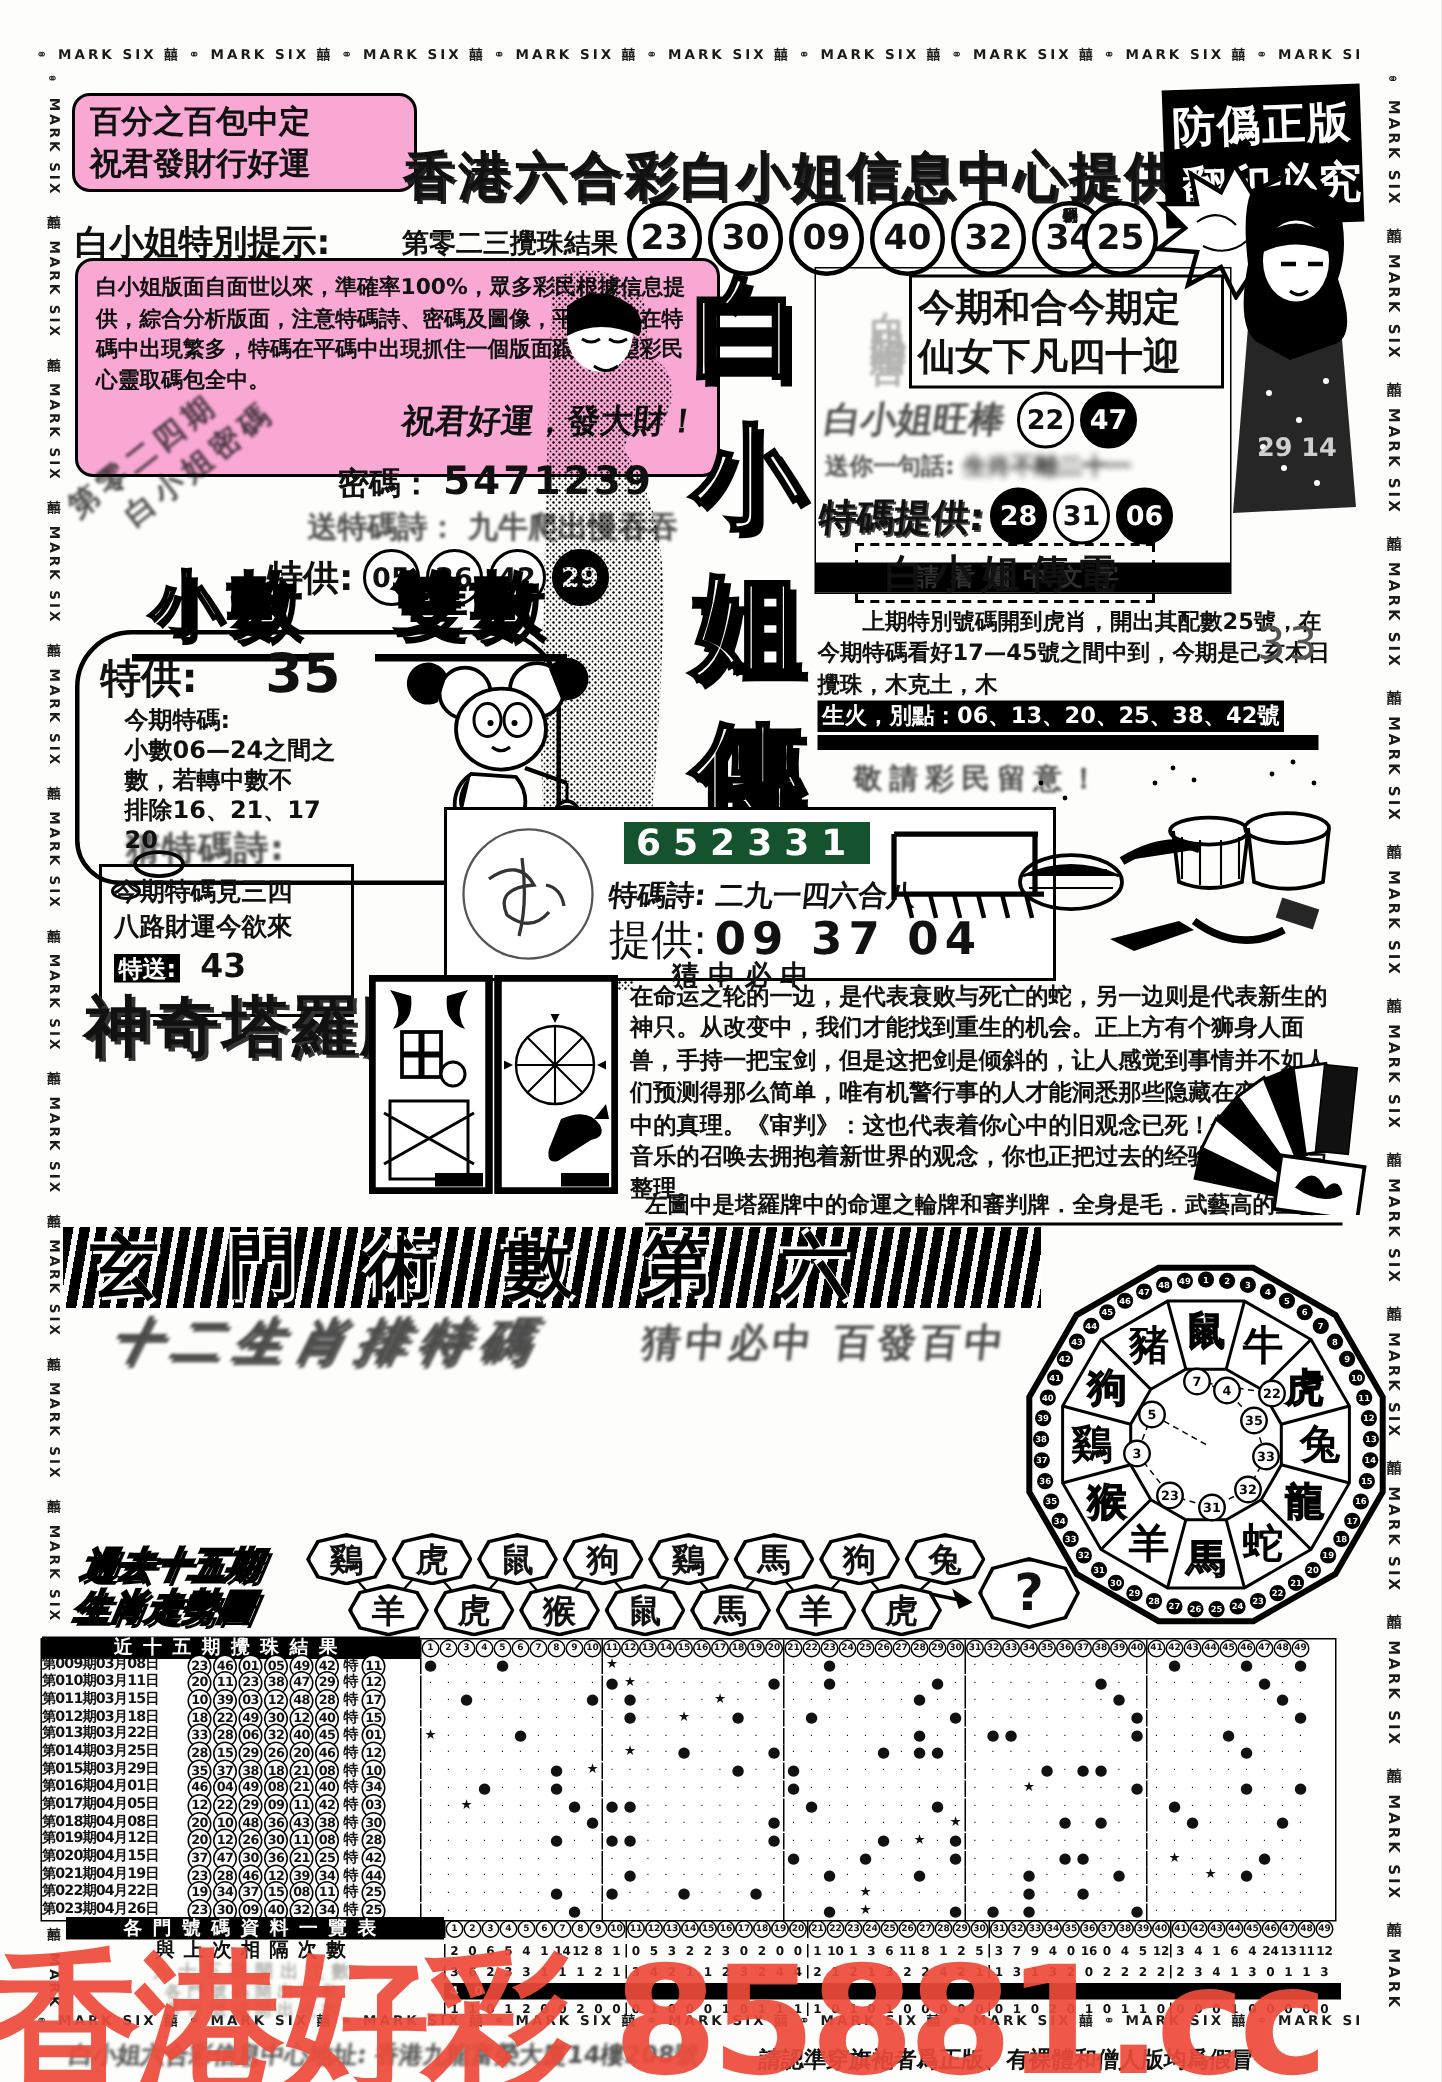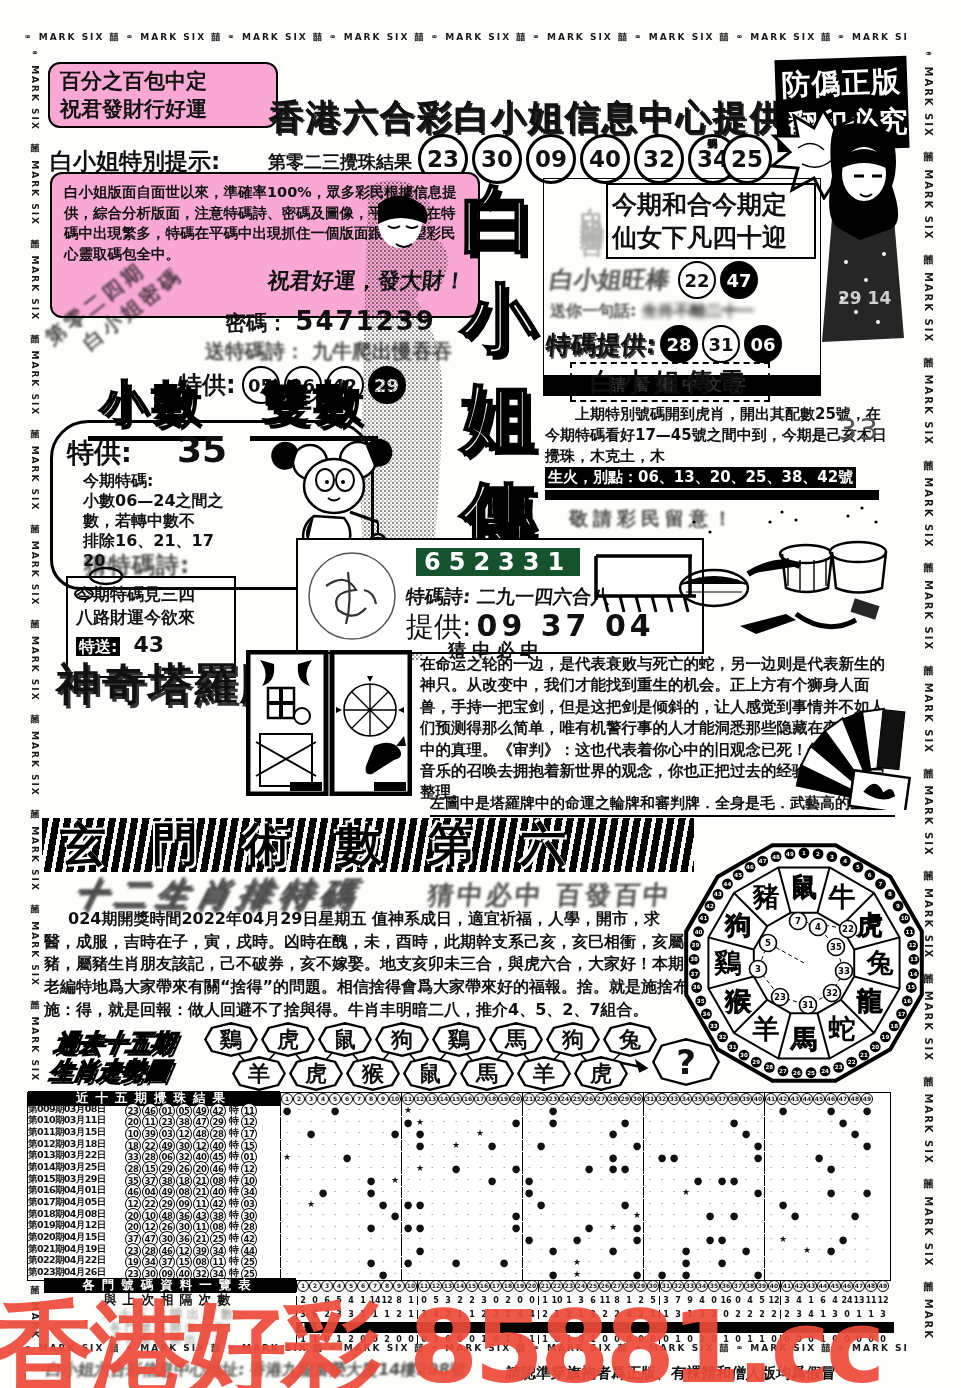--- a/index.html
+++ b/index.html
@@ -328,21 +328,20 @@
       <circle cx="286" cy="30" r="1.6" fill="#000"></circle>
     <circle cx="120" cy="40" r="1.6" fill="#000"></circle>
       <circle cx="104" cy="30" r="1.6" fill="#000"></circle>
   </svg>
 
   <div class="abs" style="left:42px;top:818px;width:652px;height:54px;background:repeating-linear-gradient(100deg,#000 0 7px,#fff 7px 11px);display:flex;align-items:center">
     <div class="heavy" style="font-size:46px;letter-spacing:46px;color:#000;text-shadow:2px 2px 0 #fff,-2px -2px 0 #fff;padding-left:18px;white-space:nowrap">玄門術數第六</div>
   </div>
   <div class="abs heavy smudge" style="left:74px;top:872px;font-size:33px;font-style:italic;letter-spacing:8px;transform:skewX(-14deg);text-shadow:2.5px 2.5px 0 #222">十二生肖排特碼</div>
   <div class="abs heavy smudge" style="left:428px;top:878px;font-size:26px;letter-spacing:3px;transform:skewX(-6deg)">猜中必中  百發百中</div>
-  <div class="abs" style="left:44px;top:908px;width:648px;font-size:16px;font-weight:700;line-height:1.42;text-indent:1.5em">024期開獎時間2022年04月29日星期五 值神系成日，適宜祈福，人學，開市，求醫，成服，吉時在子，寅，戌時。凶時在醜，未，酉時，此期幹支系己亥，亥巳相衝，亥屬豬，屬豬生肖朋友該記，己不破券，亥不嫁娶。地支亥卯未三合，與虎六合，大家好！本期老編特地爲大家帶來有關“捨得”的問題。相信捨得會爲大家帶來好的福報。捨。就是施捨布施：得，就是回報：做人回避不了捨與得。牛肖丰明暗二八，推介4、5、2、7組合。</div>
 
   <div class="abs" style="left:672px;top:838px"><svg width="266" height="252" xmlns="http://www.w3.org/2000/svg">
         <polygon points="163.6,7.2 218.3,38.7 249.8,93.4 249.8,156.6 218.3,211.3 163.6,242.8 100.4,242.8 45.7,211.3 14.2,156.6 14.2,93.4 45.7,38.7 100.4,7.2" fill="#fff" stroke="#000" stroke-width="4"></polygon>
         <polygon points="157.6,29.4 202.0,55.0 227.6,99.4 227.6,150.6 202.0,195.0 157.6,220.6 106.4,220.6 62.0,195.0 36.4,150.6 36.4,99.4 62.0,55.0 106.4,29.4" fill="#fff" stroke="#000" stroke-width="2"></polygon>
         <polygon points="145.5,74.8 168.8,88.2 182.2,111.5 182.2,138.5 168.8,161.8 145.5,175.2 118.5,175.2 95.2,161.8 81.8,138.5 81.8,111.5 95.2,88.2 118.5,74.8" fill="#fff" stroke="#000" stroke-width="2"></polygon>
         <line x1="157.62308546514956" y1="29.37334319738224" x2="145.4585903453311" y2="74.77185703296846" stroke="#000" stroke-width="2"></line>
         <line x1="202.0035713374682" y1="54.9964286625318" x2="168.76955262170048" y2="88.23044737829953" stroke="#000" stroke-width="2"></line>
         <line x1="227.62665680261776" y1="99.37691453485044" x2="182.22814296703154" y2="111.54140965466893" stroke="#000" stroke-width="2"></line>
         <line x1="227.62665680261776" y1="150.62308546514956" x2="182.22814296703154" y2="138.4585903453311" stroke="#000" stroke-width="2"></line>
         <line x1="202.0035713374682" y1="195.0035713374682" x2="168.76955262170048" y2="161.76955262170048" stroke="#000" stroke-width="2"></line>

